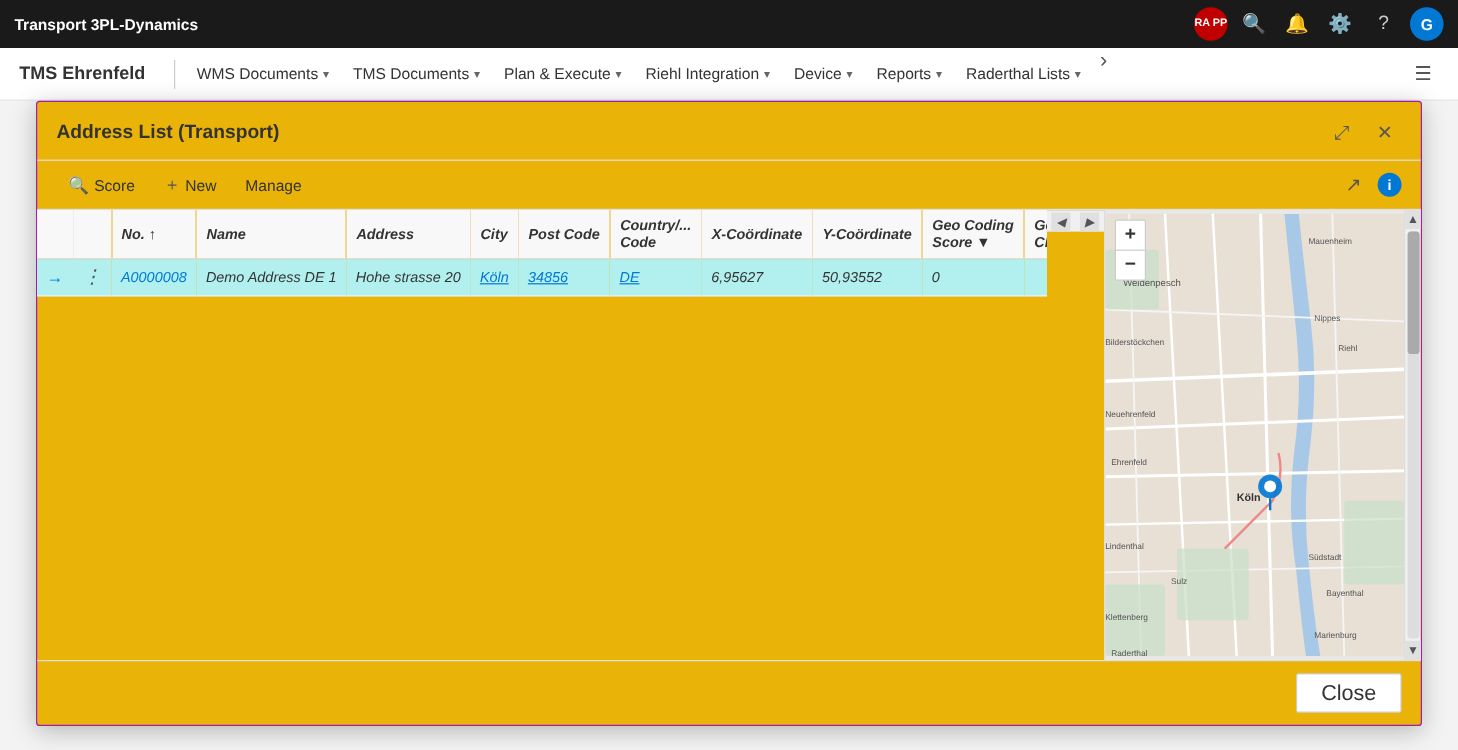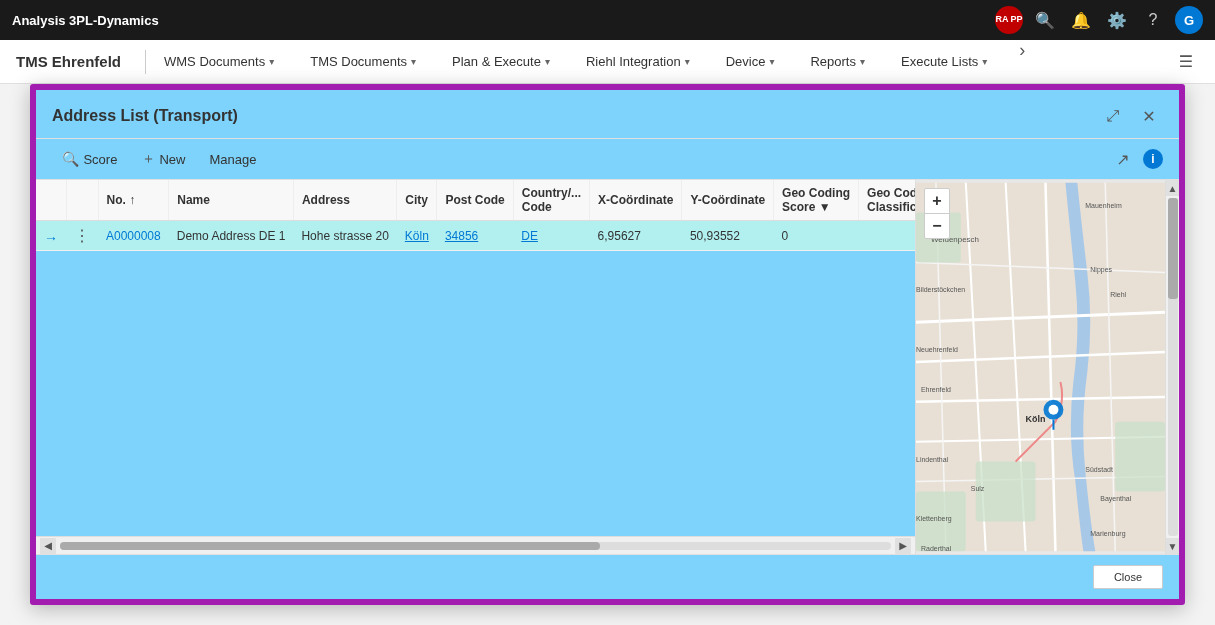--- a/index.html
+++ b/index.html
@@ -70,21 +70,21 @@
     }
     .divider-v {
       width: 1px;
       height: 24px;
       background: #ccc;
       margin: 0 8px;
     }
     .nav-items {
       display: flex;
       align-items: flex-start;
-      gap: 16px;
+      gap: 0;
       flex: 1;
     }
     .nav-item {
       display: flex;
       align-items: center;
       padding: 0 10px;
       height: 44px;
       font-size: 13px;
       color: #333;
       cursor: pointer;
@@ -95,22 +95,22 @@
     .nav-more { font-size: 18px; color: #555; cursor: pointer; padding: 0 6px; }
     .nav-hamburger { font-size: 16px; color: #555; cursor: pointer; padding: 0 6px; margin-left: auto; }
 
     
     .modal-overlay {
       position: absolute;
       top: 84px;
       left: 30px;
       right: 30px;
       bottom: 20px;
-      background: #7dd3fc;
-      border: 6px solid #a21caf;
+      background: #eab308;
+      border: 1px solid #a21caf;
       border-radius: 3px;
       box-shadow: 0 4px 20px rgba(0,0,0,0.25);
       display: flex;
       flex-direction: column;
     }
 
     
     .modal-header {
       display: flex;
       align-items: center;
@@ -184,22 +184,22 @@
       flex: 1;
       display: flex;
       overflow: hidden;
     }
 
     
     .table-area {
       flex: 1;
       overflow: hidden;
       display: flex;
-      flex-direction: column;
       position: relative;
+      font-style: italic;
     }
 
     .table-container {
       flex: 1;
       overflow: auto;
     }
 
     table {
       width: 100%;
       border-collapse: collapse;
@@ -336,21 +336,21 @@
     .modal-footer {
       padding: 10px 16px;
       border-top: 1px solid #e0e0e0;
       display: flex;
       justify-content: flex-end;
     }
     .btn-close-modal {
       padding: 5px 20px;
       border: 1px solid #ccc;
       background: #fff;
-      font-size: 11px;
+      font-size: 18px;
       cursor: pointer;
       border-radius: 2px;
       color: #333;
     }
 
     
     .map-svg {
       width: 100%;
       height: 100%;
       position: absolute;
@@ -378,21 +378,21 @@
       cursor: pointer;
       border: none;
       background: transparent;
     }
     .map-zoom-divider { height: 1px; background: #ccc; }
   </style>
 </head>
 <body>
 
 <div class="top-bar">
-  <div class="top-bar-title">Analysis 3PL-Dynamics</div>
+  <div class="top-bar-title">Transport 3PL-Dynamics</div>
   <div class="top-bar-icons">
     <div class="avatar-badge">
       <span style="font-size:9px;text-align:center;line-height:1.1;">RA PP</span>
     </div>
     <div class="top-icon">🔍</div>
     <div class="top-icon">🔔</div>
     <div class="top-icon">⚙️</div>
     <div class="top-icon">?</div>
     <div class="avatar-user">
       <span>G</span>
@@ -422,21 +422,21 @@
     </div>
     <div class="nav-item">
       <span>Device</span>
         <span class="chevron">▾</span>
     </div>
     <div class="nav-item">
       <span>Reports</span>
         <span class="chevron">▾</span>
     </div>
     <div class="nav-item">
-      <span>Execute Lists</span>
+      <span>Raderthal Lists</span>
         <span class="chevron">▾</span>
     </div>
     <div class="nav-more">›</div>
   </div>
   <div class="nav-hamburger">☰</div>
 </div>
 
 <div class="modal-overlay">
 
   <div class="modal-header">

